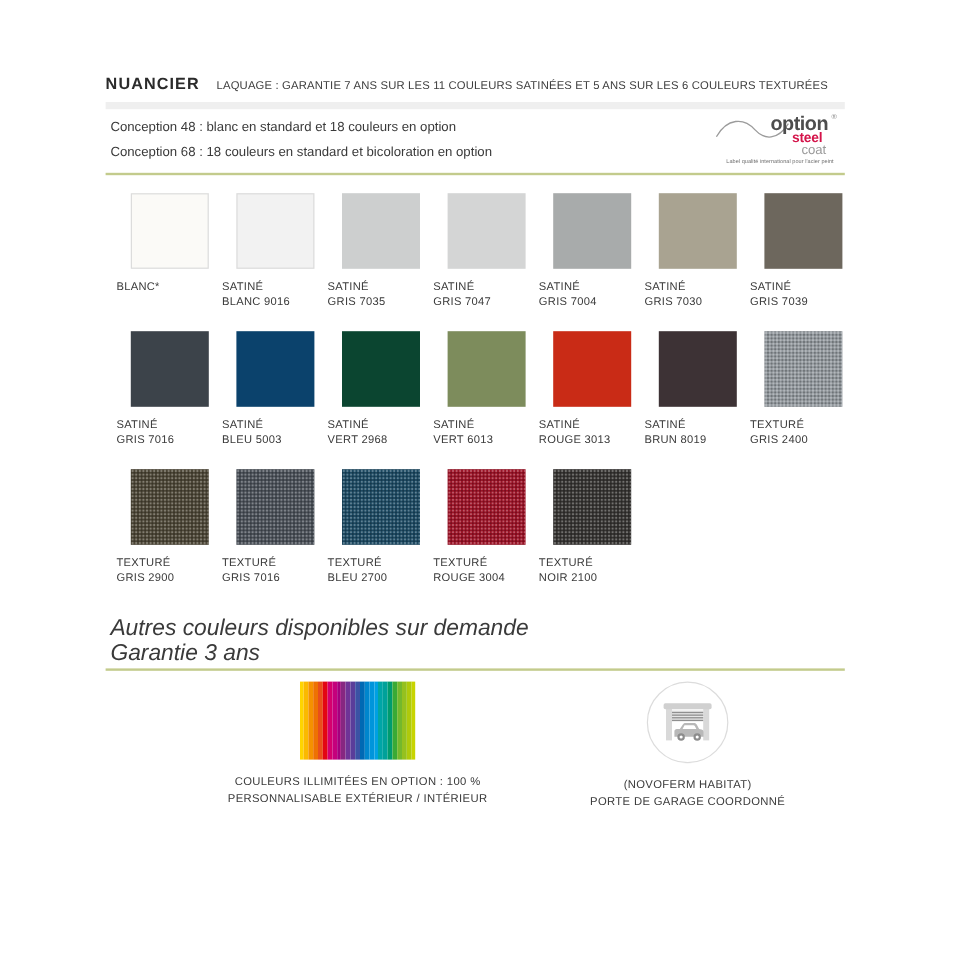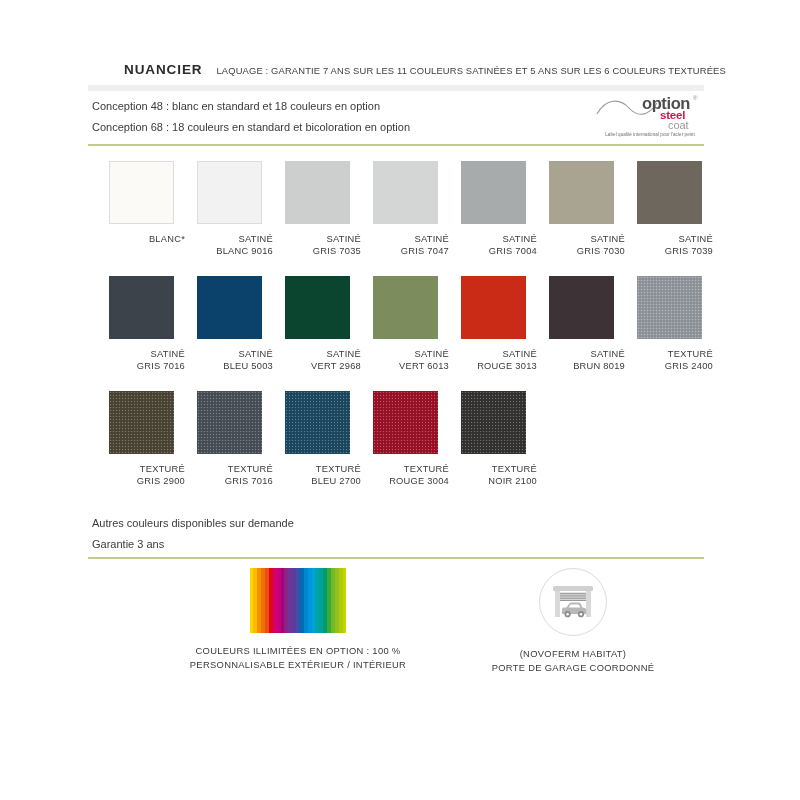--- a/index.html
+++ b/index.html
@@ -23,21 +23,20 @@
   }
 
   
   .header-row {
     position: absolute;
     left: 88px;
     top: 62px;
     width: 616px;
     display: flex;
     align-items: baseline;
-    margin-left: 36px;
   }
   .nuancier-title {
     font-size: 13.5px;
     font-weight: bold;
     letter-spacing: 0.9px;
     color: #2b2b2b;
     white-space: nowrap;
   }
   .laquage-sub {
     font-size: 9.4px;
@@ -156,21 +155,21 @@
     left: 97px;
     width: 620px;
   }
   .row-1 { top: 161px; }
   .row-2 { top: 276px; }
   .row-3 { top: 391px; }
 
   .swatch-cell {
     position: absolute;
     width: 88px;
-    text-align: right;
+    text-align: left;
   }
   .swatch-chip {
     width: 65px;
     height: 63px;
     margin: 0 auto;
     box-sizing: border-box;
   }
   .swatch-chip.bordered {
     border: 1px solid #dcdcdc;
   }
@@ -197,24 +196,25 @@
     letter-spacing: 0.25px;
   }
 
   
   .notes {
     position: absolute;
     left: 92px;
     top: 513px;
   }
   .note-line {
-    font-size: 11px;
+    font-size: 19px;
     line-height: 21px;
     color: #3a3a3a;
     white-space: nowrap;
+    font-style: italic;
   }
 
   
   .footer {
     position: absolute;
     left: 88px;
     top: 568px;
     width: 616px;
     height: 130px;
   }

